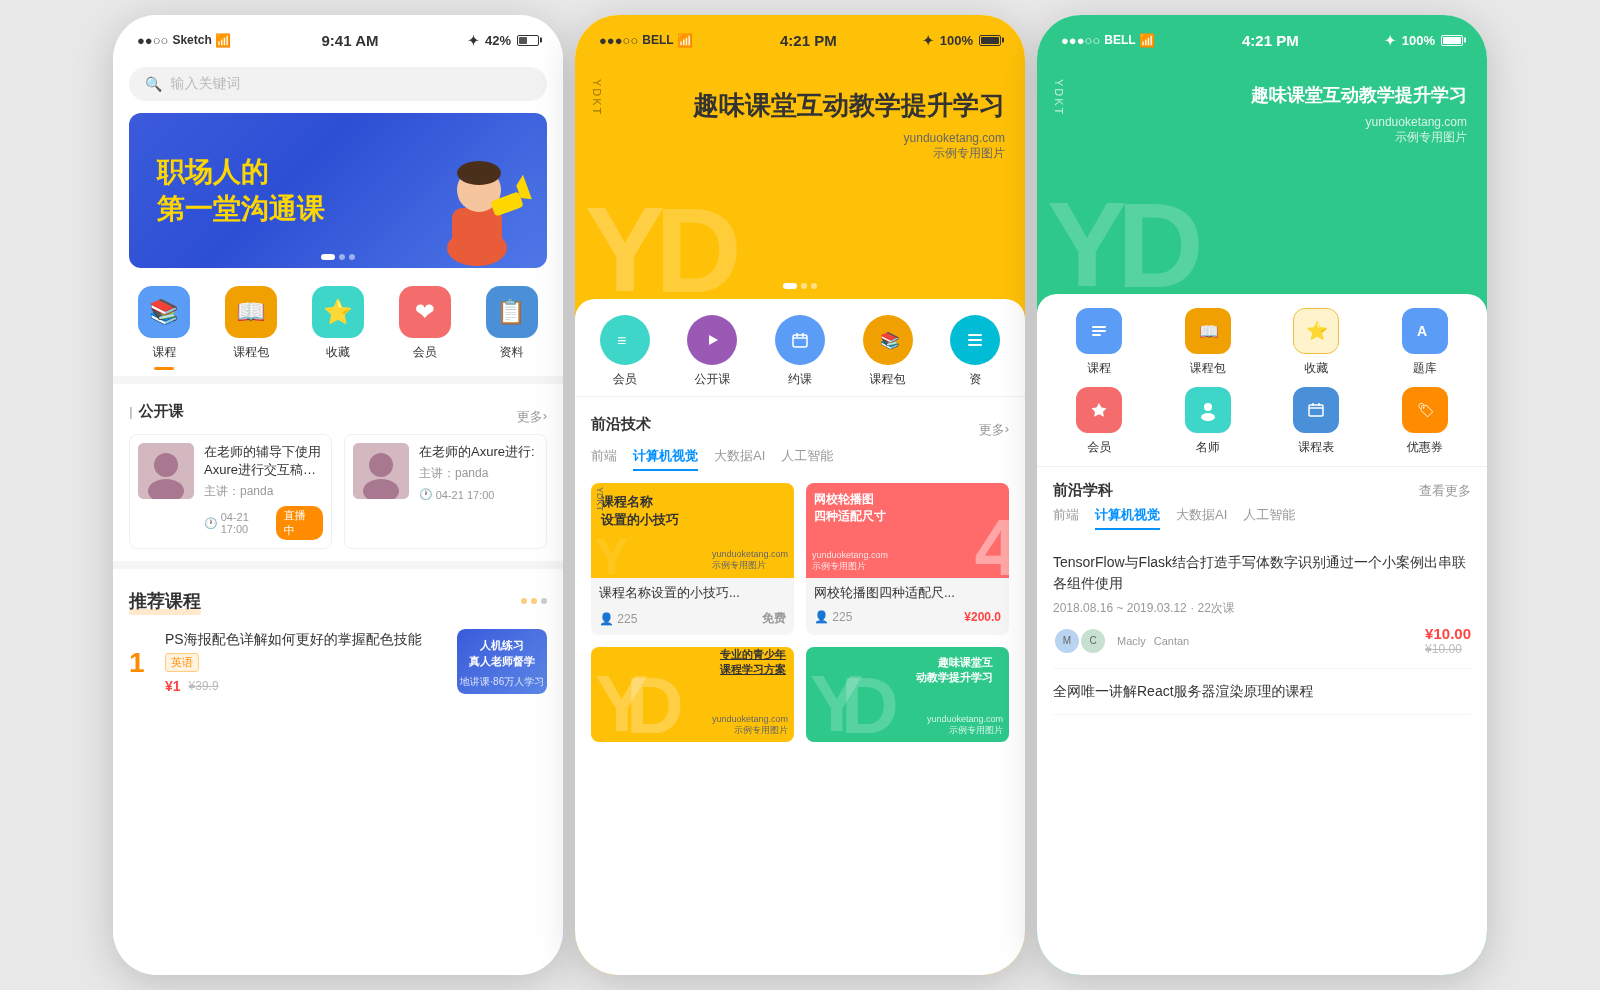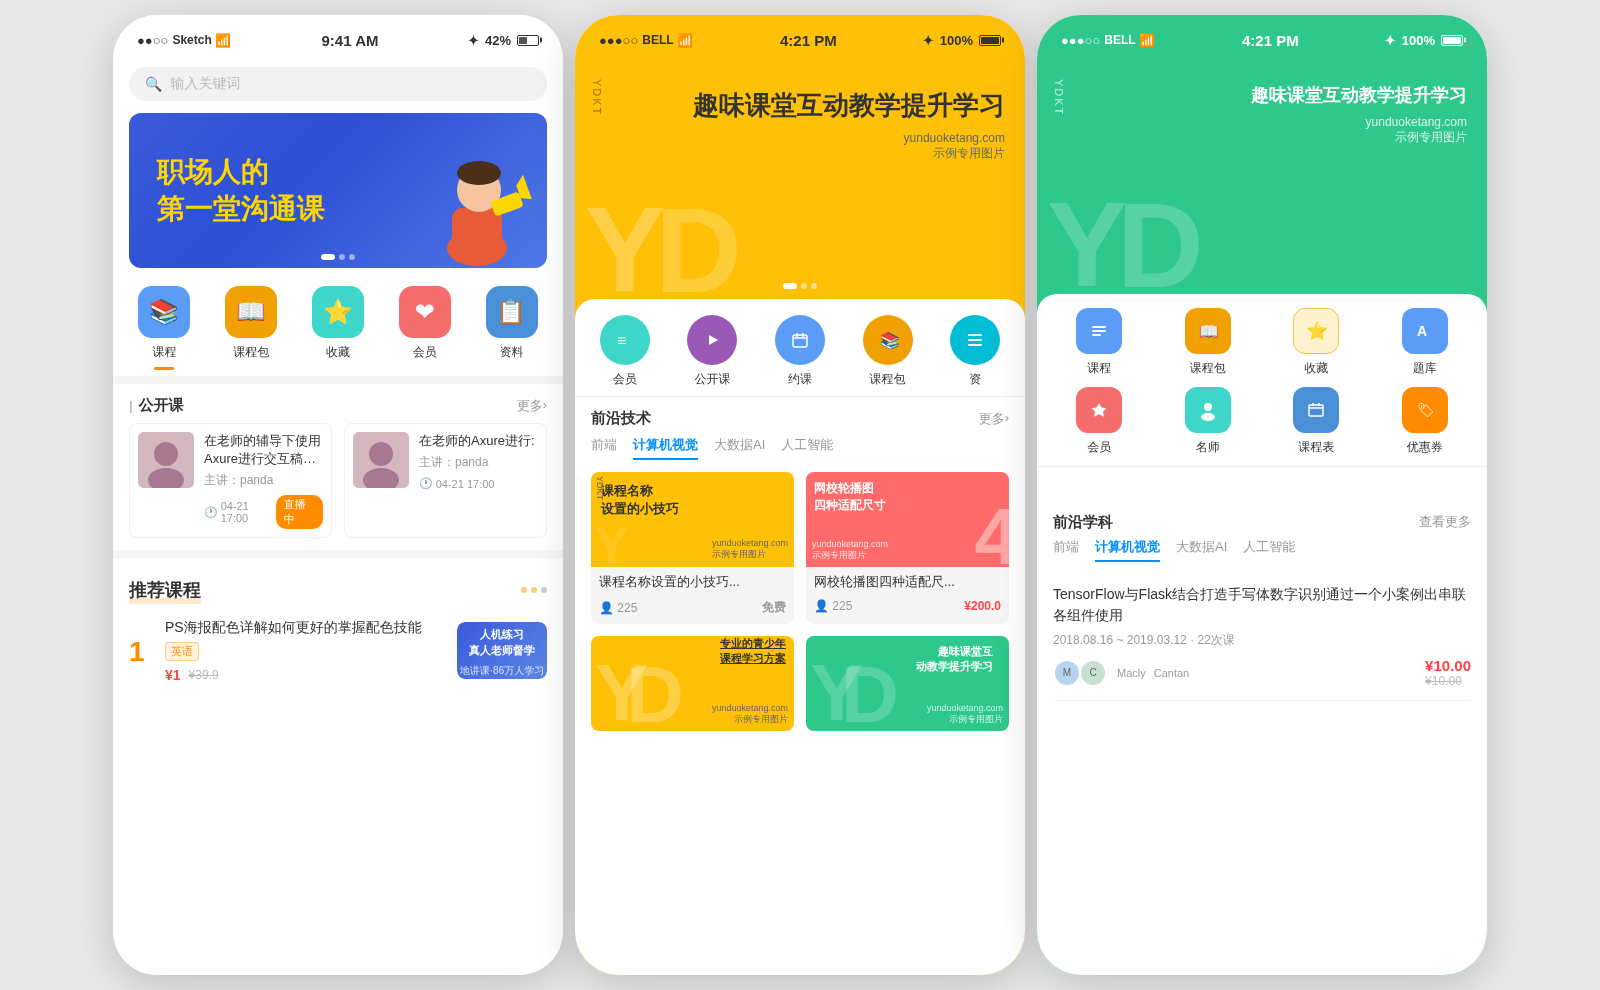--- a/index.html
+++ b/index.html
@@ -169,20 +169,21 @@
       color: #333;
       display: flex;
       align-items: center;
       gap: 6px;
     }
     .section-more {
       font-size: 13px;
       color: #999;
       display: flex;
       align-items: flex-start;
+      margin-top: 12px;
     }
     .section-more::after { content: ' ›'; }
 
     .course-cards {
       display: flex;
       gap: 12px;
       padding: 0 16px 12px;
       overflow: hidden;
     }
     .course-card {
@@ -290,21 +291,21 @@
       border: 1px solid #ffcc80;
       border-radius: 3px;
       font-size: 11px;
       padding: 1px 5px;
       margin: 4px 0;
     }
     .price-row { display: flex; align-items: center; gap: 8px; margin-top: 2px; }
     .price-new { color: #ff4444; font-size: 14px; font-weight: 600; }
     .price-old { color: #bbb; font-size: 12px; text-decoration: line-through; }
     .rec-thumb {
-      width: 90px; height: 57px;
+      width: 90px; height: 65px;
       border-radius: 8px;
       overflow: hidden;
       flex-shrink: 0;
     }
 
     
     .phone2 .phone-content { background: #FFC107; }
     .phone2-hero {
       background: #FFC107;
       padding: 20px 24px 24px;
@@ -1026,21 +1027,21 @@
                   <rect width="24" height="24" rx="4" fill="#ff8c00"></rect>
                   <text x="4" y="17" font-size="14" fill="#fff">🏷</text>
                 </svg>
             </div>
             <span>优惠券</span>
           </div>
         </div>
       </div>
 
       <div class="phone3-section">
-        <div style="display:flex;justify-content:space-between;margin-top:32px;">
+        <div style="display:flex;justify-content:space-between;align-items:center;">
           <div class="section-title">前沿学科</div>
           <div style="font-size:13px;color:#999;">
             <span>查看更多</span>
           </div>
         </div>
 
         <div class="p3-filter-tabs">
           <div class="filter-tab">前端</div>
           <div class="filter-tab active">计算机视觉</div>
           <div class="filter-tab">大数据AI</div>
@@ -1059,17 +1060,20 @@
                 <span class="instructor-name" style="margin-left:6px;">Macly</span>
                 <span class="instructor-name" style="margin-left:4px;">Cantan</span>
               </div>
               <div style="">
                 <div class="p3-price">¥10.00</div>
                 <div class="p3-price-old">¥10.00</div>
               </div>
             </div>
           </div>
 
+          <div class="p3-course-item">
+            <div class="p3-course-title">全网唯一讲解React服务器渲染原理的课程</div>
+          </div>
         </div>
       </div>
     </div>
   </div>
 </div>
 
 </body></html>

